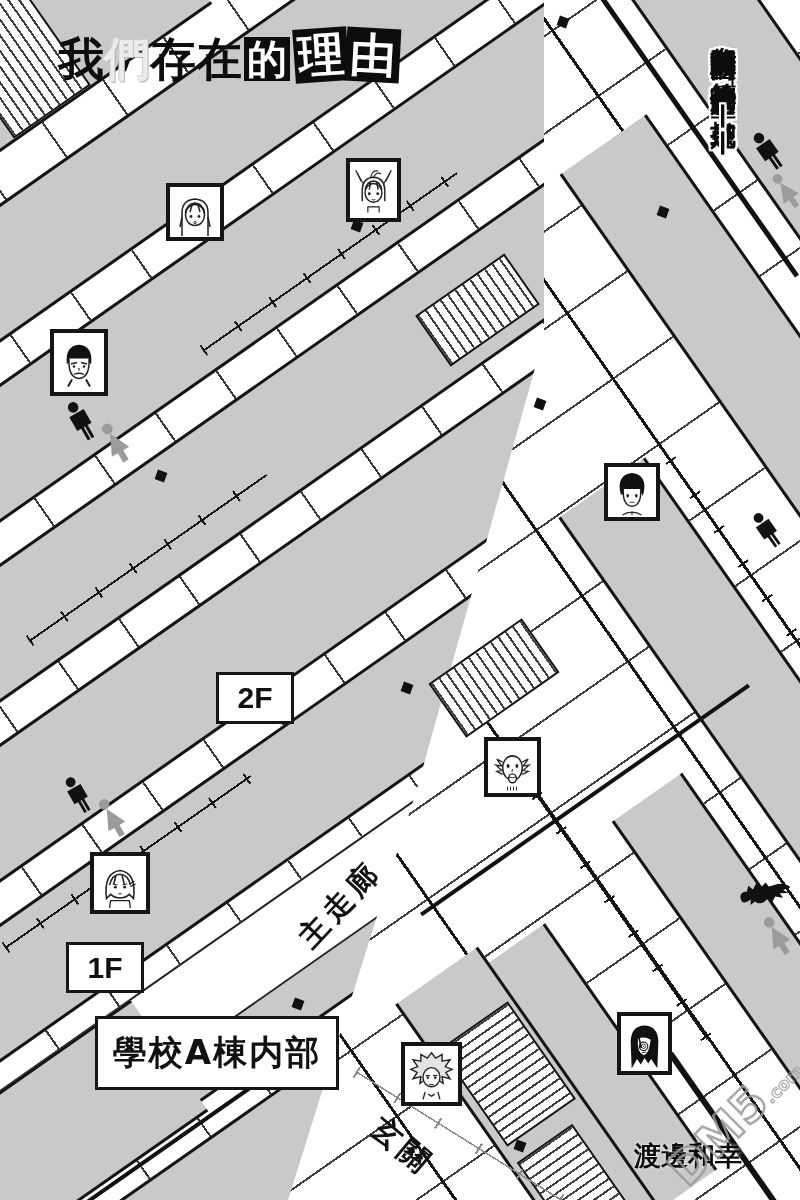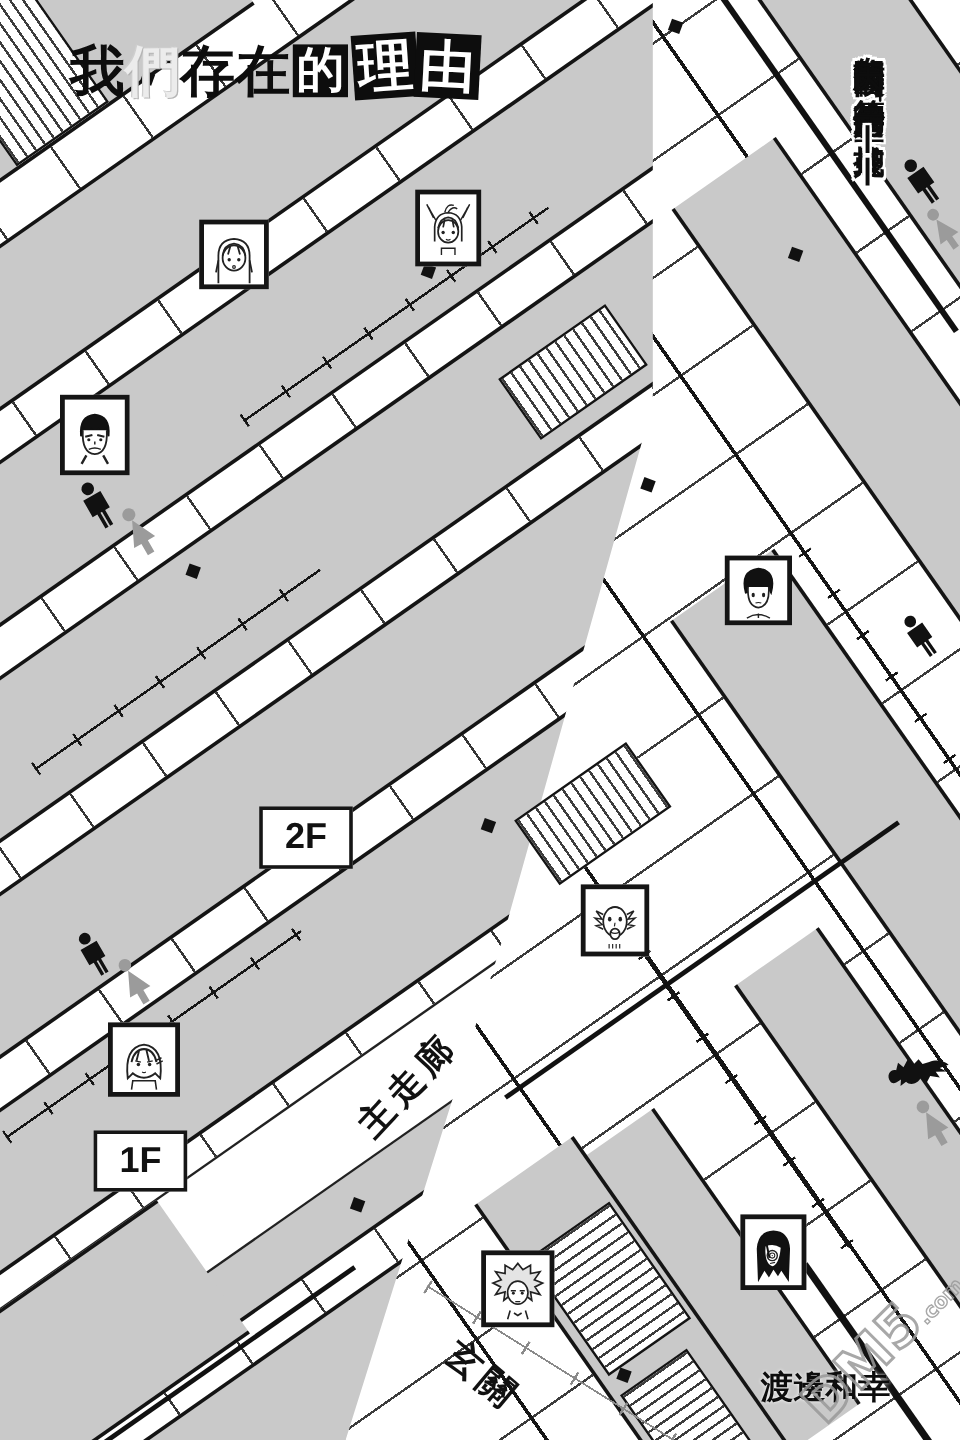--- a/index.html
+++ b/index.html
@@ -261,24 +261,27 @@
       <circle cx="48" cy="56" r="4.5" stroke-width="1.8"></circle>
       <circle cx="48" cy="56" r="1.2" fill="#222" stroke="none"></circle>
       <path d="M38 36 L43 60" stroke="#111" stroke-width="3.5"></path>
       <path d="M44 70 L53 68" stroke-width="2"></path>
     </svg>
   </div>
 
   <div class="flabel" style="left:216px;top:672px;width:72px;height:46px">
       <span>2F</span>
     </div>
-  <div class="flabel" style="left:78px;top:942px;width:72px;height:45px">
+  <div class="flabel" style="left:66px;top:942px;width:72px;height:45px">
       <span>1F</span>
     </div>
 
+  <div class="bigbox" style="left:95px;top:1016px;width:238px;height:68px">
+    <span>學校A棟内部</span>
+  </div>
 
   <div class="diag-label" style="left:280px;top:884px;width:120px;transform:rotate(-47deg)"><span>主走廊</span></div>
   <div class="diag-label" style="left:352px;top:1126px;width:100px;transform:rotate(40deg)"><span>玄關</span></div>
 
   <div class="title">
     <span class="t-solid">我</span>
     <span class="t-ghost">們</span>
     <span class="t-solid">存</span>
     <span class="t-solid">在</span>
     <span class="t-boxed-s">的</span>

